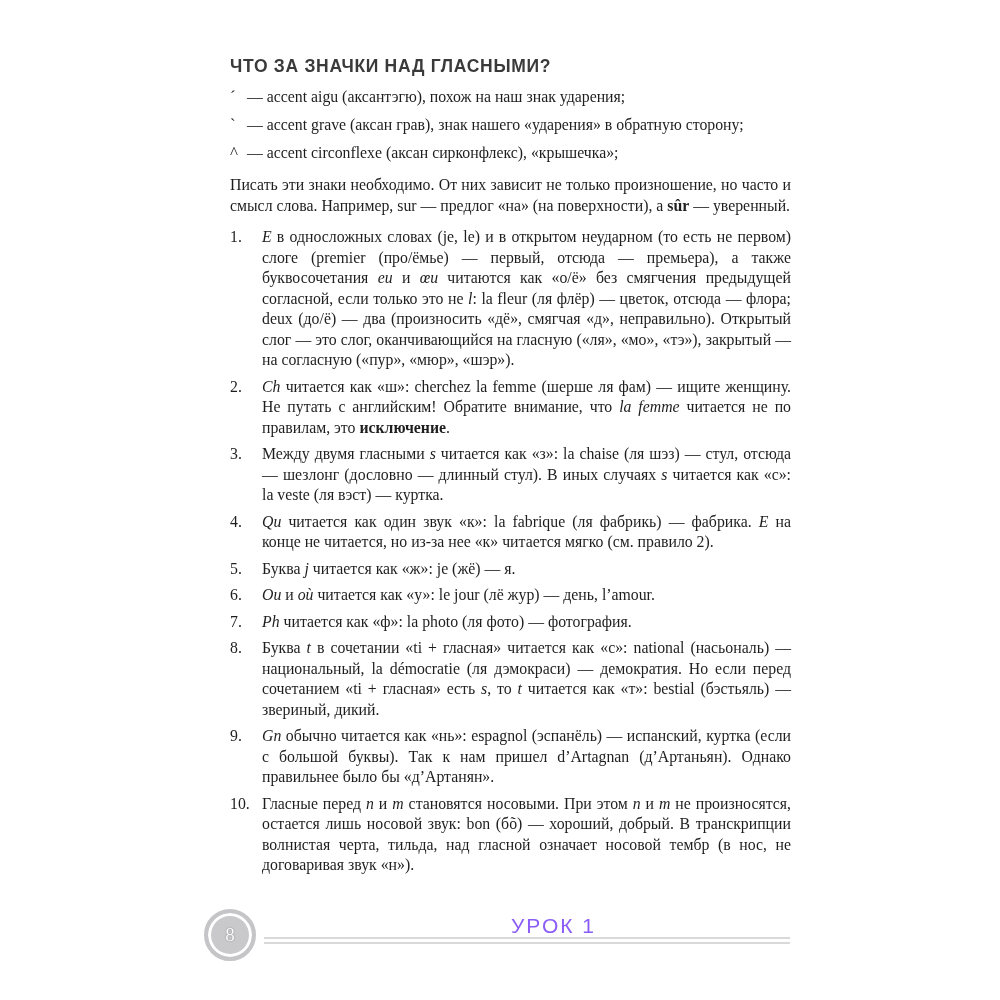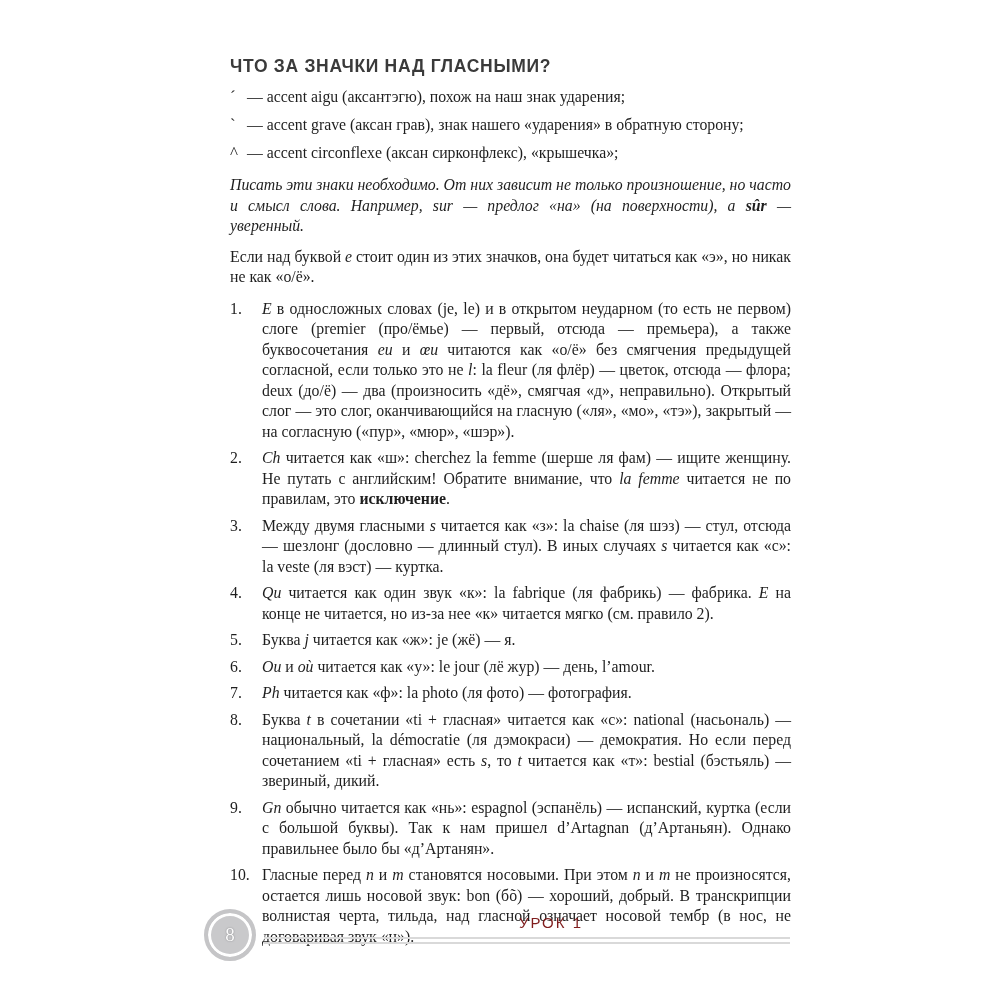--- a/index.html
+++ b/index.html
@@ -11,42 +11,42 @@
   .page{position:relative;width:793px;height:1000px;background:#fff;overflow:hidden;}
   .content{position:absolute;left:230px;top:56px;width:561px;}
   .heading{
     margin:0 0 10px 0;
     font-family:"Liberation Sans", sans-serif;
     font-size:17.5px;font-weight:700;letter-spacing:.7px;color:#3a3a3a;
   }
   .accent-line{font-size:15.8px;line-height:20px;margin-bottom:8px;}
   .accent-symbol{display:inline-block;min-width:13px;font-size:17px;color:#1e1e1e;}
   .para{margin:0 0 10px 0;font-size:15.8px;line-height:20.5px;text-align:justify;}
-  .para:first-of-type{margin-top:12px;font-style:italic;}
+  .para:first-of-type{margin-top:12px;}
   .rules{margin-top:11px;}
   .rule-item{
     position:relative;padding-left:32px;margin-bottom:6px;
     font-size:15.8px;line-height:20.5px;text-align:justify;
   }
   .rule-num{position:absolute;left:0;top:0;}
   .it{font-style:italic;}
   .bd{font-weight:700;}
   
   .page-badge{
     position:absolute;left:204px;top:909px;width:44px;height:44px;border-radius:50%;
     background:#c9c9cb;border:4px solid #c5c5c7;box-shadow:inset 0 0 0 3px #ffffff;
     display:flex;align-items:center;justify-content:center;
   }
   .page-num{
     font-family:"Liberation Serif", serif;font-size:19px;color:#fbfbfb;
     text-shadow:0 0 1px #97979a, 0 0 2px #97979a;
   }
   .lesson-label{
-    position:absolute;right:210px;top:914px;
-    font-family:"Liberation Sans", sans-serif;font-size:15px;color:#7f1d1d;letter-spacing:2px;
+    position:absolute;right:197px;top:914px;
+    font-family:"Liberation Sans", sans-serif;font-size:21px;color:#8b5cf6;letter-spacing:2px;
   }
   .footer-rule{
     position:absolute;left:264px;top:937px;width:526px;height:3px;
     border-top:2px solid #d9d9d9;border-bottom:2px solid #d9d9d9;
   }
 </style>
 </head>
 <body>
 
 <div class="page">
@@ -54,21 +54,20 @@
     <h1 class="heading">ЧТО ЗА ЗНАЧКИ НАД ГЛАСНЫМИ?</h1>
 
     <div id="accent-lines">
         <div class="accent-line"><span class="accent-symbol">´</span><span> — accent aigu (аксантэгю), похож на наш знак ударения;</span></div>
         <div class="accent-line"><span class="accent-symbol">`</span><span> — accent grave (аксан грав), знак нашего «ударения» в обратную сторону;</span></div>
         <div class="accent-line"><span class="accent-symbol">^</span><span> — accent circonflexe (аксан сирконфлекс), «крышечка»;</span></div>
       </div>
 
     <div id="intro-paragraphs">
         <p class="para"><span>Писать эти знаки необходимо. От них зависит не только произношение, но часто и смысл слова. Например, sur — предлог «на» (на поверхности), а </span><span class="bd">sûr</span><span> — уверенный.</span></p>
-        <p class="para"><span>Если над буквой </span><span class="it">e</span><span> стоит один из этих значков, она будет читаться как «э», но никак не как «о/ё».</span></p>
       </div>
 
     <div class="rules" id="rules-list">
         <div class="rule-item"><span class="rule-num">1.</span><span><span class="it">E</span><span> в односложных словах (je, le) и в открытом неударном (то есть не первом) слоге (premier (про/ёмье) — первый, отсюда — премьера), а также буквосочетания </span><span class="it">eu</span><span> и </span><span class="it">œu</span><span> читаются как «о/ё» без смягчения предыдущей согласной, если только это не </span><span class="it">l</span><span>: la fleur (ля флёр) — цветок, отсюда — флора; deux (до/ё) — два (произносить «дё», смягчая «д», неправильно). Открытый слог — это слог, оканчивающийся на гласную («ля», «мо», «тэ»), закрытый — на согласную («пур», «мюр», «шэр»).</span></span></div>
         <div class="rule-item"><span class="rule-num">2.</span><span><span class="it">Ch</span><span> читается как «ш»: cherchez la femme (шерше ля фам) — ищите женщину. Не путать с английским! Обратите внимание, что </span><span class="it">la femme</span><span> читается не по правилам, это </span><span class="bd">исключение</span><span>.</span></span></div>
         <div class="rule-item"><span class="rule-num">3.</span><span><span>Между двумя гласными </span><span class="it">s</span><span> читается как «з»: la chaise (ля шэз) — стул, отсюда — шезлонг (дословно — длинный стул). В иных случаях </span><span class="it">s</span><span> читается как «с»: la veste (ля вэст) — куртка.</span></span></div>
         <div class="rule-item"><span class="rule-num">4.</span><span><span class="it">Qu</span><span> читается как один звук «к»: la fabrique (ля фабрикь) — фабрика. </span><span class="it">E</span><span> на конце не читается, но из-за нее «к» читается мягко (см. правило 2).</span></span></div>
         <div class="rule-item"><span class="rule-num">5.</span><span><span>Буква </span><span class="it">j</span><span> читается как «ж»: je (жё) — я.</span></span></div>
         <div class="rule-item"><span class="rule-num">6.</span><span><span class="it">Ou</span><span> и </span><span class="it">où</span><span> читается как «у»: le jour (лё жур) — день, l’amour.</span></span></div>
         <div class="rule-item"><span class="rule-num">7.</span><span><span class="it">Ph</span><span> читается как «ф»: la photo (ля фото) — фотография.</span></span></div>

